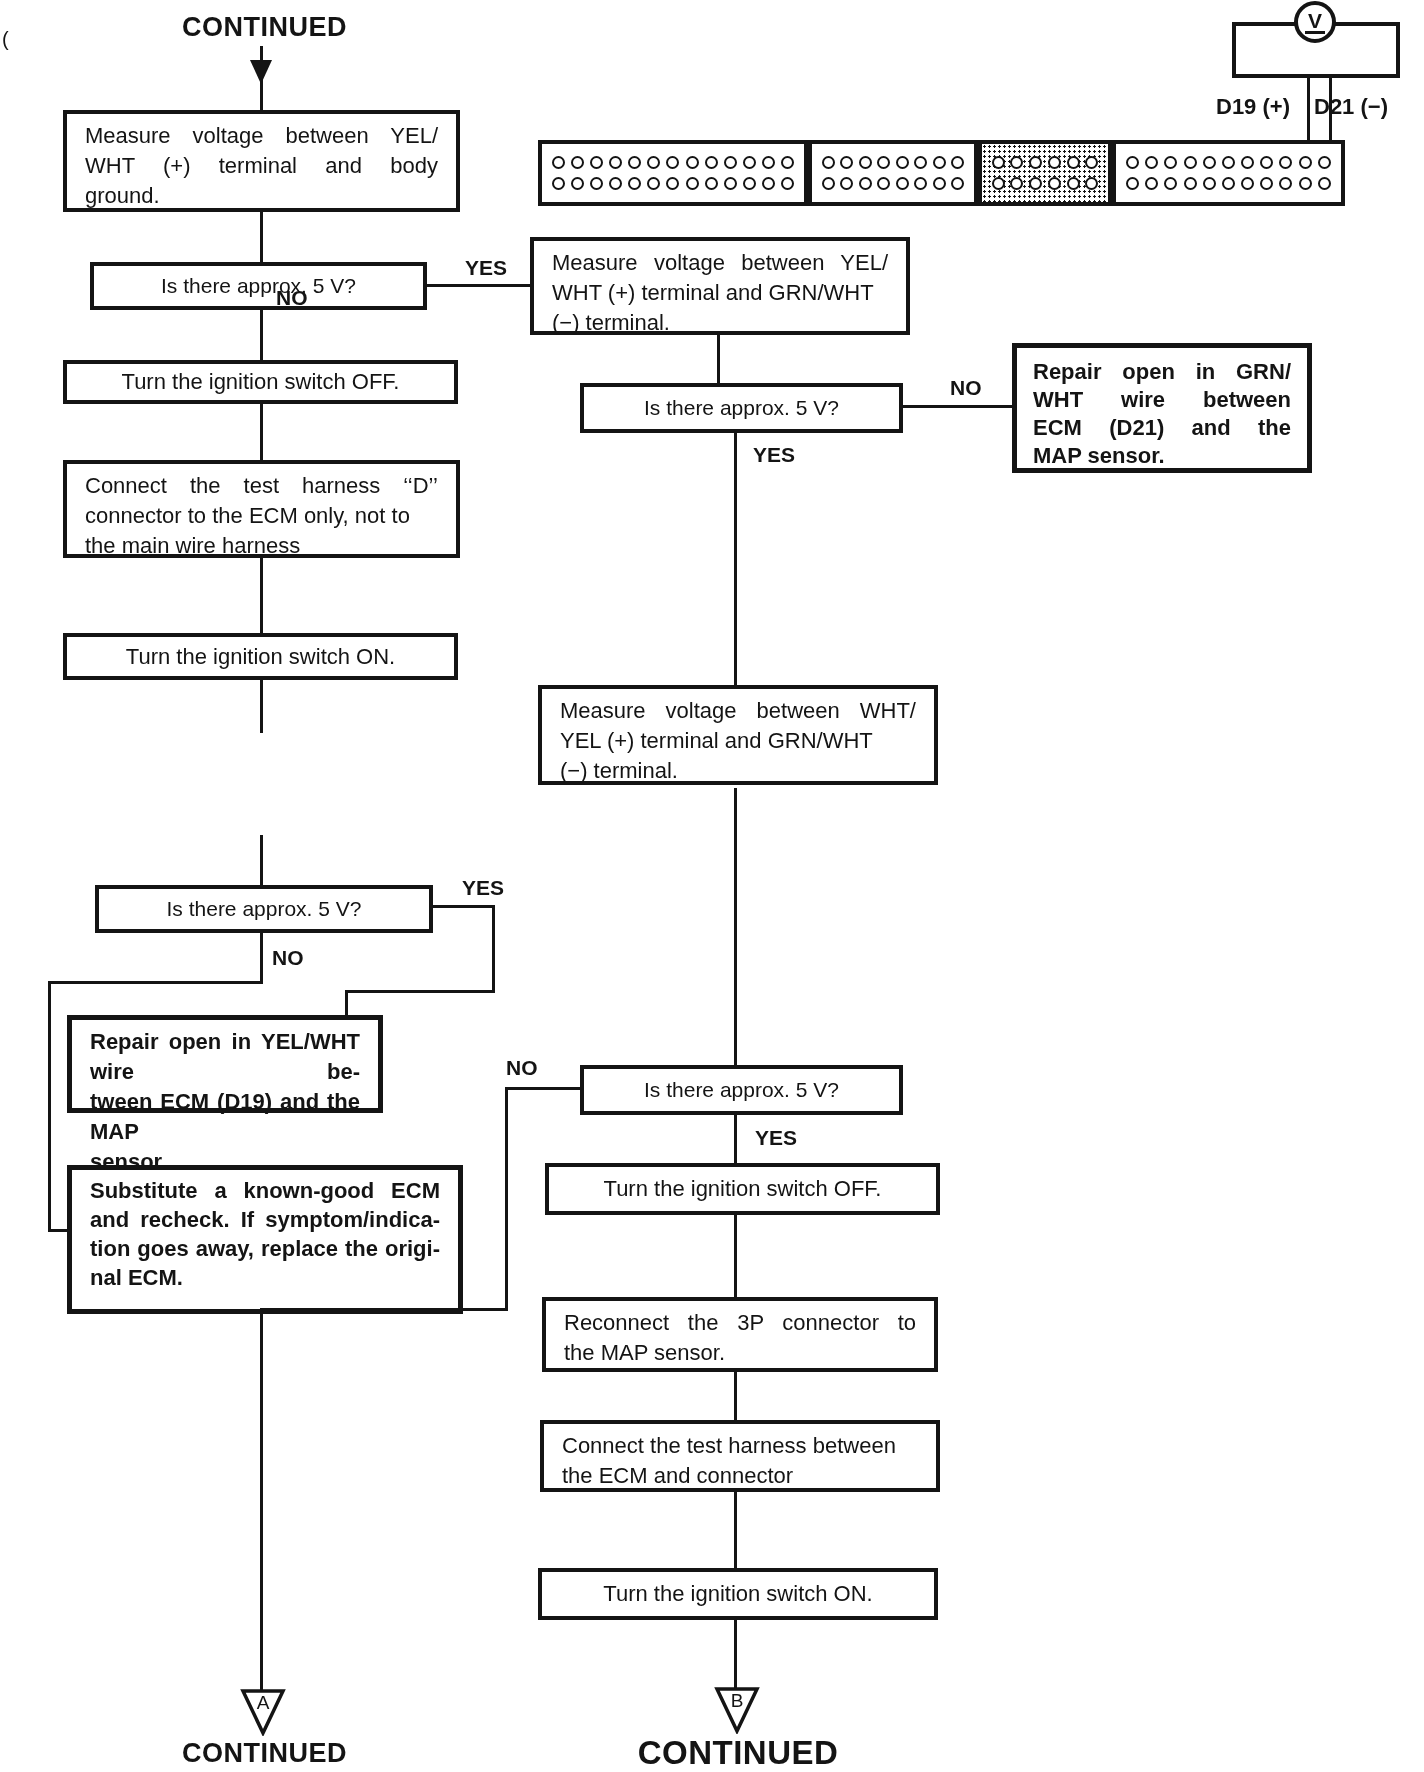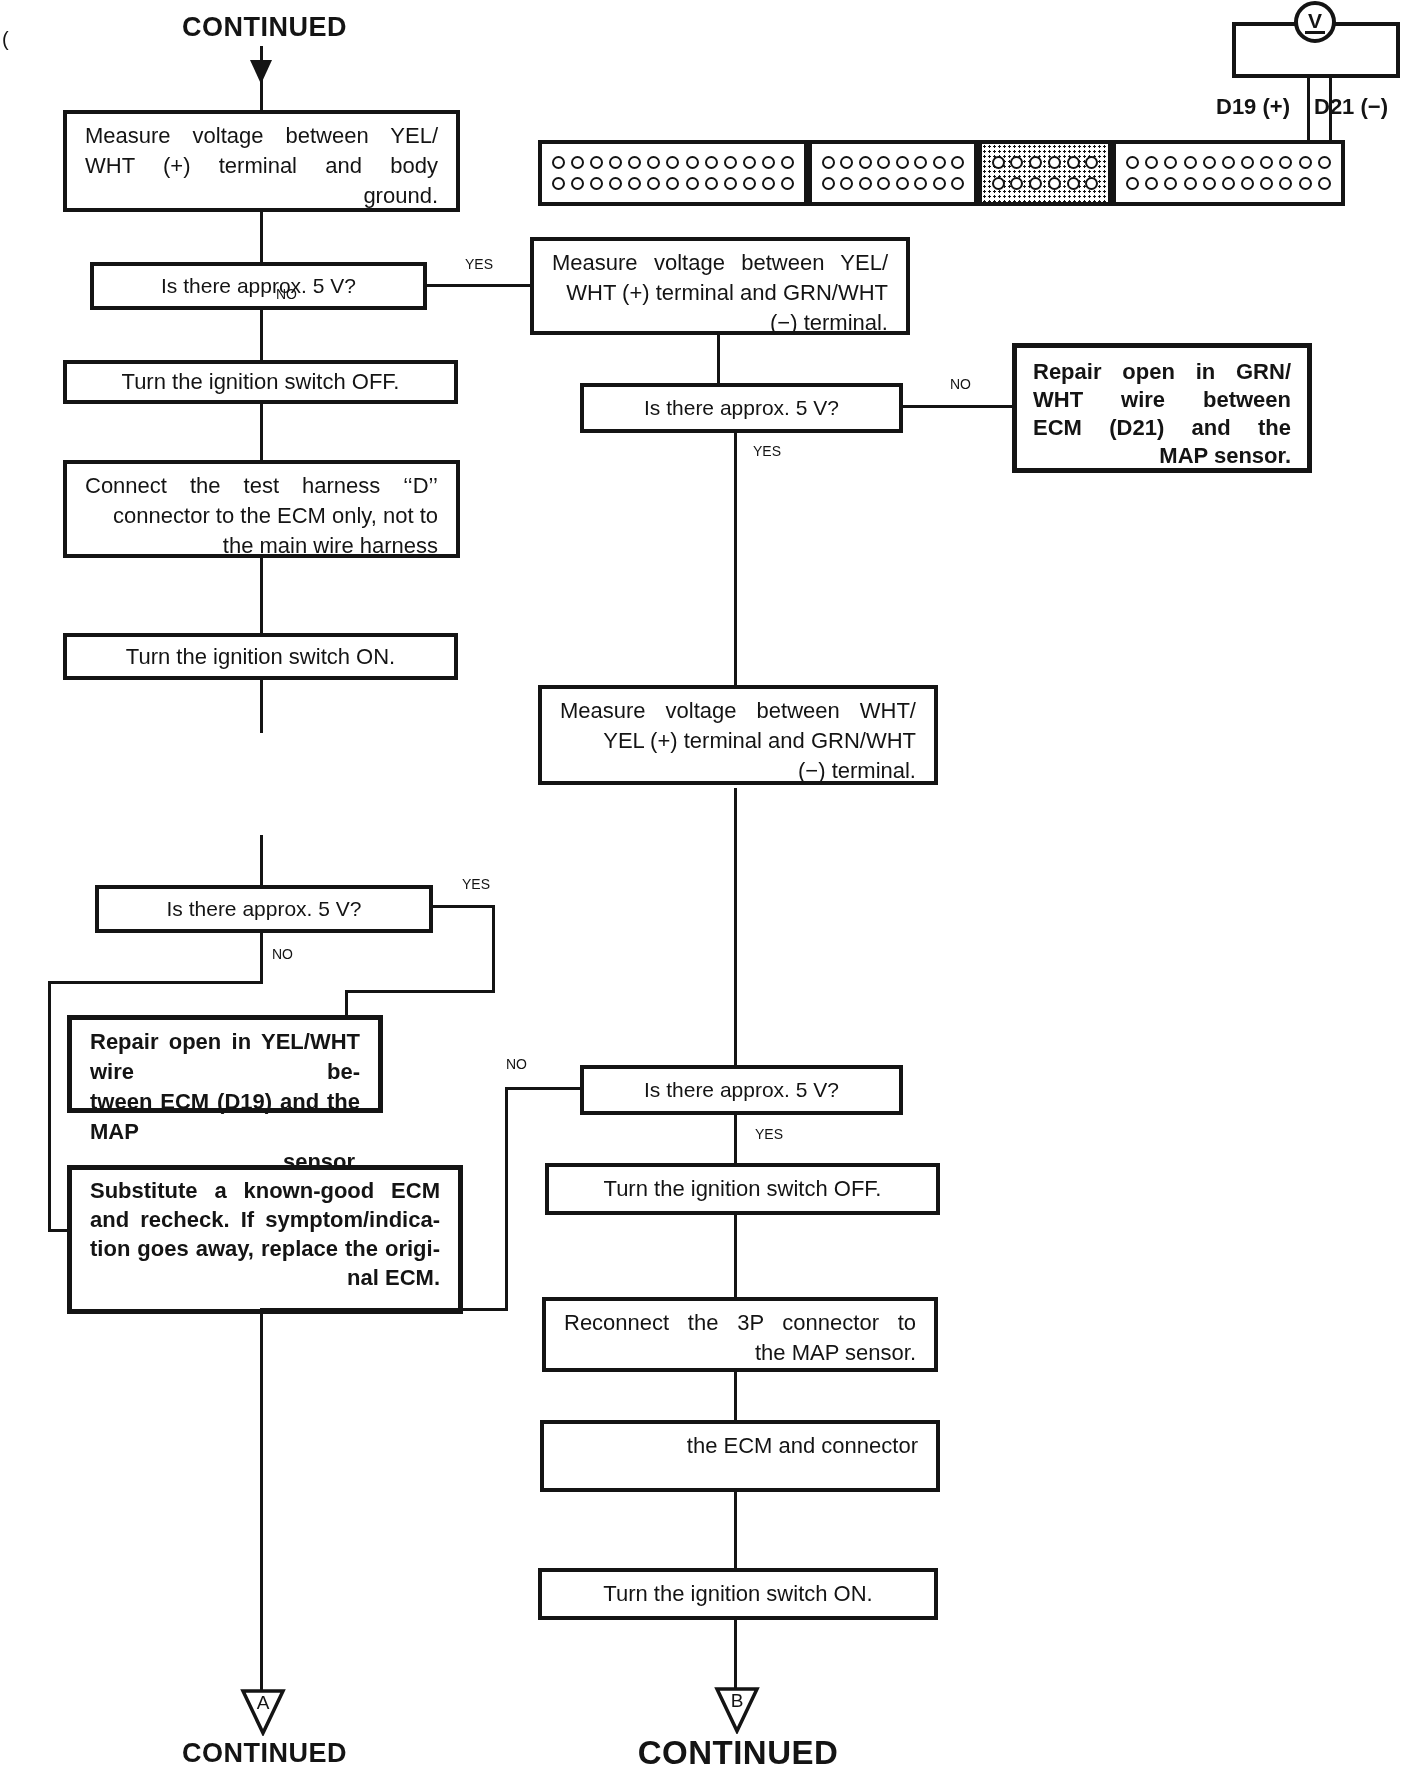--- a/index.html
+++ b/index.html
@@ -8,25 +8,25 @@
     font-family:"Liberation Sans", sans-serif; color:#141414; overflow:hidden;
   }
   .box {
     position:absolute; border:4px solid #141414; background:#fff;
     box-sizing:border-box; font-size:22px; line-height:30px; padding:7px 18px;
   }
   .box.center { display:flex; align-items:center; justify-content:center;
     text-align:center; padding:4px; font-size:21px; }
   .box.bold { font-weight:700; }
   .box.thick { border-width:5px; }
-  .bl { white-space:nowrap;text-align:right; }
+  .bl { white-space:nowrap; }
   .j { text-align:justify; text-align-last:justify; white-space:normal; }
   .vl { position:absolute; width:3px; background:#141414; }
   .hl { position:absolute; height:3px; background:#141414; }
-  .lbl { position:absolute; font-size:14px; }
+  .lbl { position:absolute; font-size:21px;font-weight:bold; }
   .cont { position:absolute; font-weight:700; font-size:27px; text-align:center;
     letter-spacing:0.5px; }
   .cont.big { font-size:33px; }
   .arrowhead { position:absolute; width:0; height:0;
     border-left:11px solid transparent; border-right:11px solid transparent;
     border-top:24px solid #141414; }
   
   .mloop { position:absolute; left:1232px; top:22px; width:168px; height:56px;
     border:4px solid #141414; box-sizing:border-box; }
   .vcirc { position:absolute; left:1294px; top:1px; width:42px; height:42px;
@@ -278,20 +278,21 @@
   <div class="box center" style="left:545px;top:1163px;width:395px;height:52px;font-size:22px;">Turn the ignition switch OFF.</div>
   <div class="vl" style="left:734px;top:1215px;height:82px;"></div>
 
   <div class="box" style="left:542px;top:1297px;width:396px;height:75px;">
     <div class="bl j">Reconnect the 3P connector to</div>
     <div class="bl">the MAP sensor.</div>
   </div>
   <div class="vl" style="left:734px;top:1372px;height:48px;"></div>
 
   <div class="box" style="left:540px;top:1420px;width:400px;height:72px;">
+    <div class="bl">Connect the test harness between</div>
     <div class="bl">the ECM and connector</div>
   </div>
   <div class="vl" style="left:734px;top:1492px;height:76px;"></div>
 
   <div class="box center" style="left:538px;top:1568px;width:400px;height:52px;font-size:22px;">Turn the ignition switch ON.</div>
   <div class="vl" style="left:734px;top:1620px;height:68px;"></div>
 
   <div class="tri" style="left:714px;top:1686px;">
     <svg width="46" height="48" viewBox="0 0 46 48">
       <path d="M3 3 L43 3 L23 45 Z" fill="#ffffff" stroke="#141414" stroke-width="3.5"></path>

